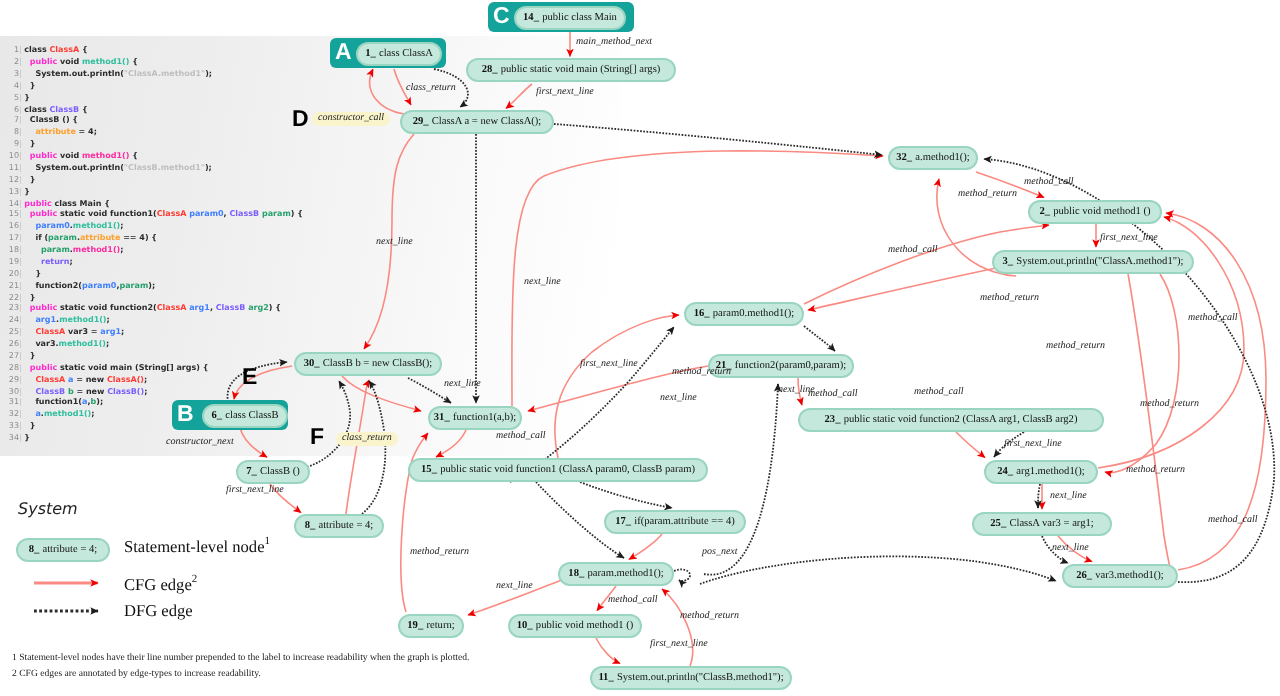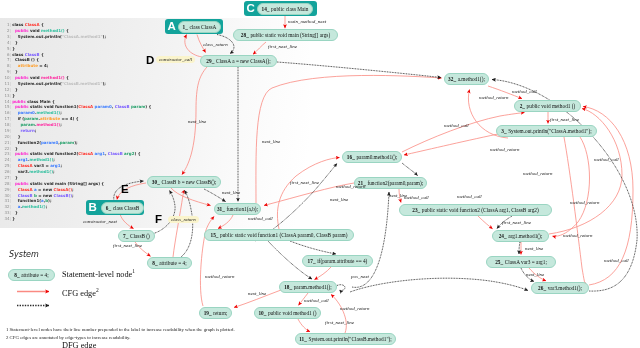--- a/index.html
+++ b/index.html
@@ -305,17 +305,17 @@
       <div class="elabel" style="left: 325px; top: 320px;">first_next_line</div>
     </div>
   <div id="legend">
       <div class="lg-title">System</div>
       <div class="node" style="left: 8px; top: 269px; width: 47px;">
         <b>8_</b>
         <span>attribute = 4;</span>
       </div>
       <div class="lg-row" style="left: 62px; top: 268px;">Statement-level node<sup style="font-size: 5.5px; vertical-align: super;">1</sup></div>
       <div class="lg-row" style="left: 62px; top: 286.5px;">CFG edge<sup style="font-size: 5.5px; vertical-align: super;">2</sup></div>
-      <div class="lg-row" style="left: 62px; top: 300.5px; margin-top: 40px;">DFG edge</div>
+      <div class="lg-row" style="left: 62px; top: 300.5px;">DFG edge</div>
       <div class="foot" style="left: 6px; top: 327px;"><span class="fn">1  </span><span>Statement-level nodes have their line number prepended to the label to increase readability when the graph is plotted.</span></div>
       <div class="foot" style="left: 6px; top: 335px;"><span class="fn">2  </span><span>CFG edges are annotated by edge-types to increase readability.</span></div>
     </div>
 </div>
 
 </body></html>

